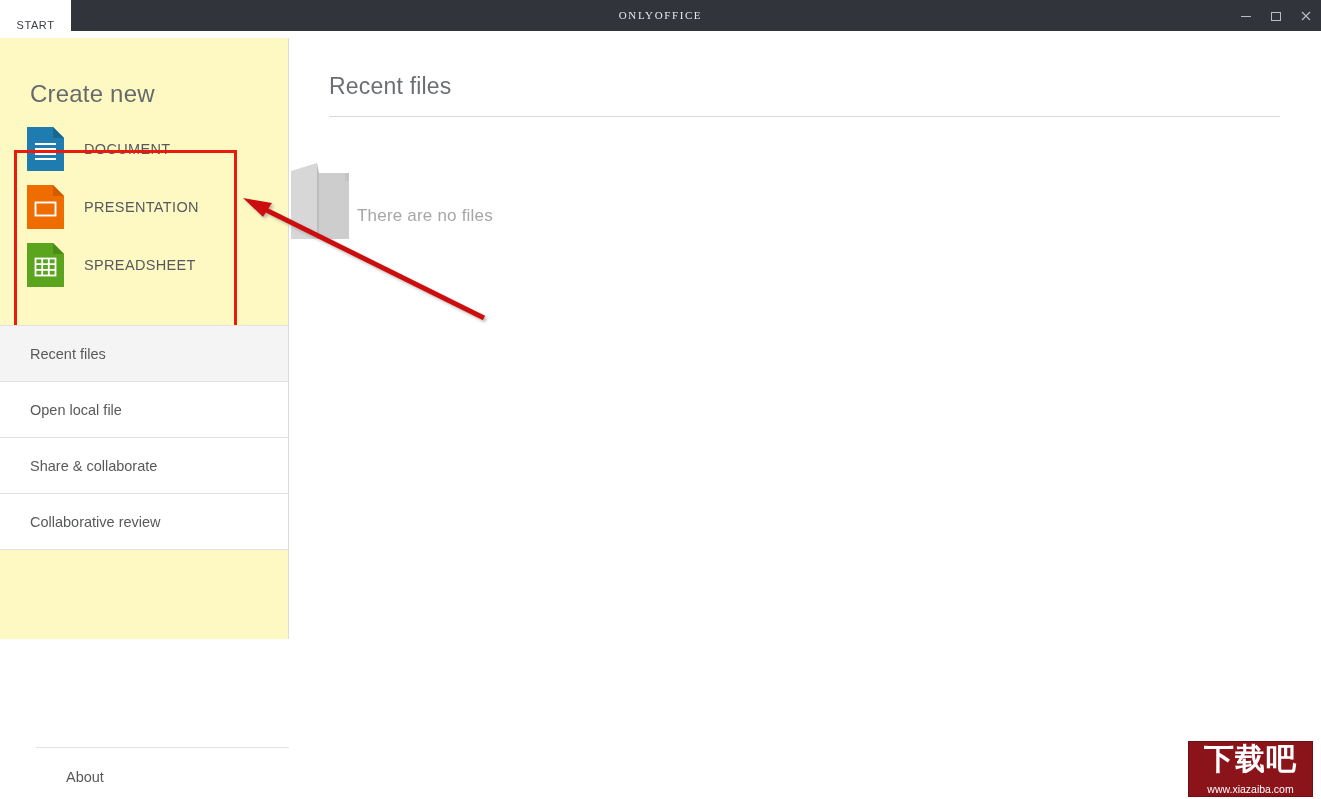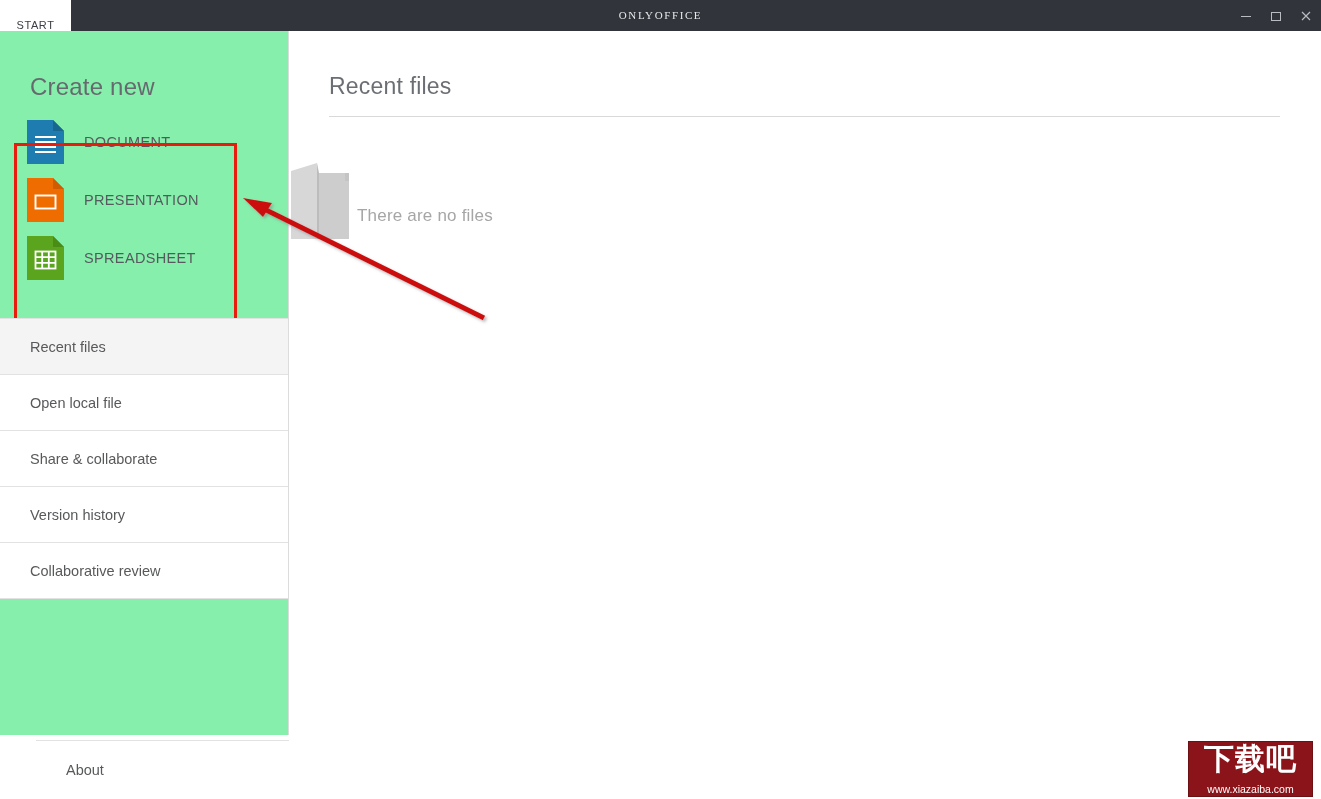--- a/index.html
+++ b/index.html
@@ -72,25 +72,25 @@
     display: flex;
     align-items: center;
     justify-content: center;
     color: #b9bcc0;
   }
   .win-btn svg { display: block; }
 
   
   .sidebar {
     position: absolute;
-    top: 31px;
+    top: 38px;
     left: 0;
     width: 289px;
-    height: 704px;
-    background: #86efac;
+    height: 601px;
+    background: #fef9c3;
     border-right: 1px solid #dcdcdc;
   }
 
   .create-title {
     position: absolute;
     top: 42px;
     left: 30px;
     font-size: 24px;
     color: #666a6e;
     font-weight: normal;
@@ -335,23 +335,20 @@
 
     <div class="nav">
       <div class="nav-item active">
         <span>Recent files</span>
       </div>
       <div class="nav-item">
         <span>Open local file</span>
       </div>
       <div class="nav-item">
         <span>Share &amp; collaborate</span>
-      </div>
-      <div class="nav-item">
-        <span>Version history</span>
       </div>
       <div class="nav-item">
         <span>Collaborative review</span>
       </div>
     </div>
 
     <div class="about-item">
       <span>About</span>
     </div>
 

